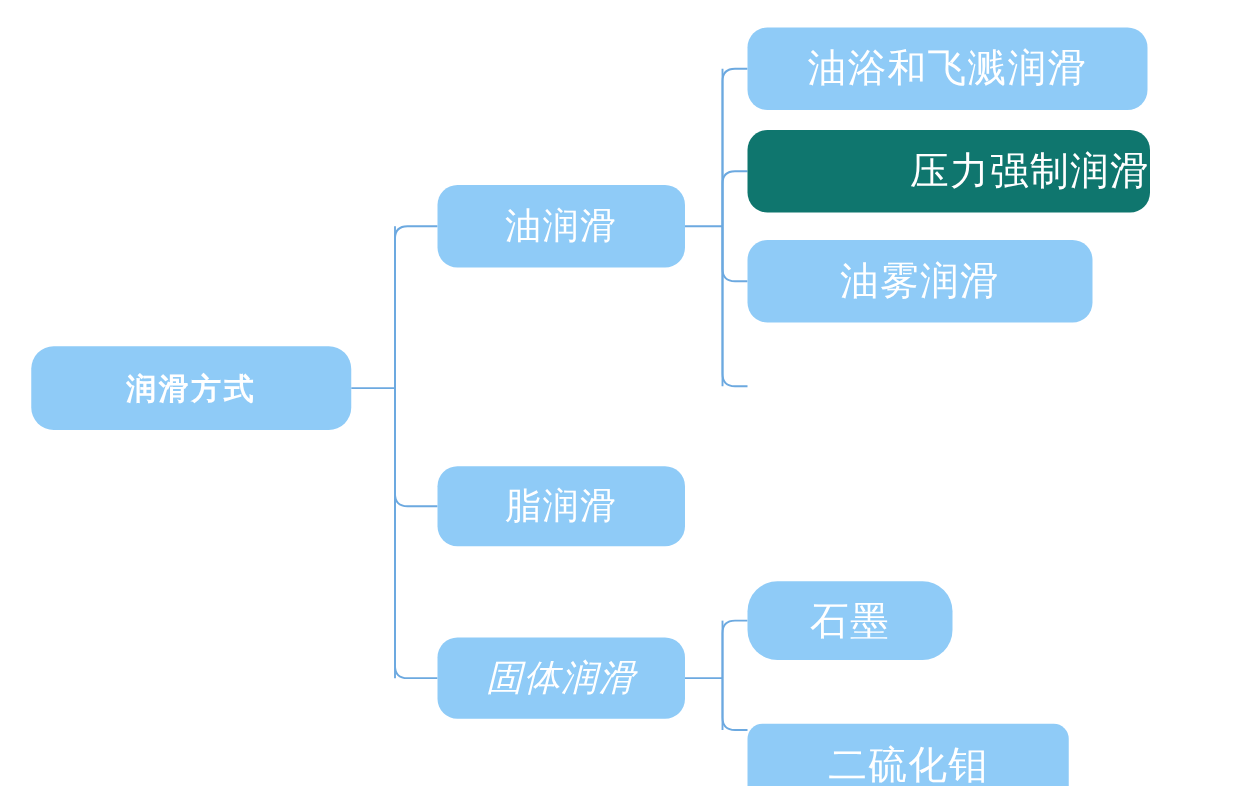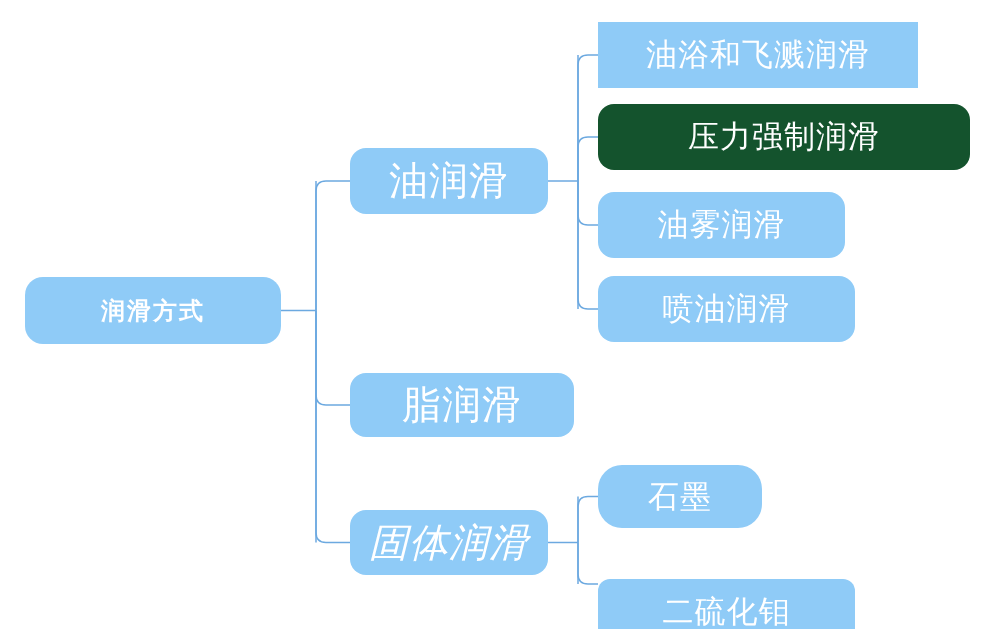--- a/index.html
+++ b/index.html
@@ -40,21 +40,21 @@
     user-select: none;
   }
   .node-root {
     font-weight: bold;
     font-size: 24px;
     border-radius: 18px;
     letter-spacing: 2px;
   }
   .node-level2 {
     font-weight: normal;
-    font-size: 39px;
+    font-size: 29px;
     letter-spacing: 1px;
   }
   .node-level3 {
     font-weight: normal;
     font-size: 31px;
     letter-spacing: 1px;
   }
 </style>
 </head>
 <body>
@@ -76,33 +76,30 @@
       <path d="M 578 542.5 V 574 Q 578 584 588 584 H 598" fill="none" stroke="#6CA9E0" stroke-width="1.5" stroke-linecap="butt"></path>
       <path d="M 578 496.5 V 584" fill="none" stroke="#6CA9E0" stroke-width="1.5" stroke-linecap="butt"></path>
       <path d="M 316 181 V 542.5" fill="none" stroke="#6CA9E0" stroke-width="1.5" stroke-linecap="butt"></path>
     </svg>
 <div class="node node-root" style="left: 25px; top: 277px; width: 256px; height: 67px; background: rgb(143, 203, 247); color: rgb(255, 255, 255); border-radius: 18px;">
       <span>润滑方式</span>
     </div>
     <div class="node node-level2" style="left: 350px; top: 148px; width: 198px; height: 66px; background: rgb(143, 203, 247); color: rgb(255, 255, 255); border-radius: 16px;">
       <span>油润滑</span>
     </div>
-    <div class="node node-level3" style="left: 598px; top: 22px; width: 320px; height: 66px; background: rgb(143, 203, 247); color: rgb(255, 255, 255); border-radius: 0;">
+    <div class="node node-level3" style="left: 598px; top: 22px; width: 320px; height: 66px; background: rgb(143, 203, 247); color: rgb(255, 255, 255); border-radius: 16px;">
       <span>油浴和飞溅润滑</span>
     </div>
-    <div class="node node-level3" style="left: 598px; top: 104px; width: 372px; height: 66px; background: #14532d; color: rgb(255, 255, 255); border-radius: 16px;">
+    <div class="node node-level3" style="left: 598px; top: 104px; width: 322px; height: 66px; background: #0f766e; color: rgb(255, 255, 255); border-radius: 16px; justify-content: flex-end;">
       <span>压力强制润滑</span>
     </div>
-    <div class="node node-level3" style="left: 598px; top: 192px; width: 247px; height: 66px; background: rgb(143, 203, 247); color: rgb(255, 255, 255); border-radius: 16px;">
+    <div class="node node-level3" style="left: 598px; top: 192px; width: 276px; height: 66px; background: rgb(143, 203, 247); color: rgb(255, 255, 255); border-radius: 16px;">
       <span>油雾润滑</span>
     </div>
-    <div class="node node-level3" style="left: 598px; top: 276px; width: 257px; height: 66px; background: rgb(143, 203, 247); color: rgb(255, 255, 255); border-radius: 16px;">
-      <span>喷油润滑</span>
-    </div>
-    <div class="node node-level2" style="left: 350px; top: 373px; width: 224px; height: 64px; background: rgb(143, 203, 247); color: rgb(255, 255, 255); border-radius: 16px;">
+    <div class="node node-level2" style="left: 350px; top: 373px; width: 198px; height: 64px; background: rgb(143, 203, 247); color: rgb(255, 255, 255); border-radius: 16px;">
       <span>脂润滑</span>
     </div>
     <div class="node node-level2" style="left: 350px; top: 510px; width: 198px; height: 65px; background: rgb(143, 203, 247); color: rgb(255, 255, 255); border-radius: 16px; font-style: italic;">
       <span>固体润滑</span>
     </div>
     <div class="node node-level3" style="left: 598px; top: 465px; width: 164px; height: 63px; background: rgb(143, 203, 247); color: rgb(255, 255, 255); border-radius: 24px;">
       <span>石墨</span>
     </div>
     <div class="node node-level3" style="left: 598px; top: 551px; width: 257px; height: 66px; background: rgb(143, 203, 247); color: rgb(255, 255, 255); border-radius: 12px; margin-top: 28px;">
       <span>二硫化钼</span>

